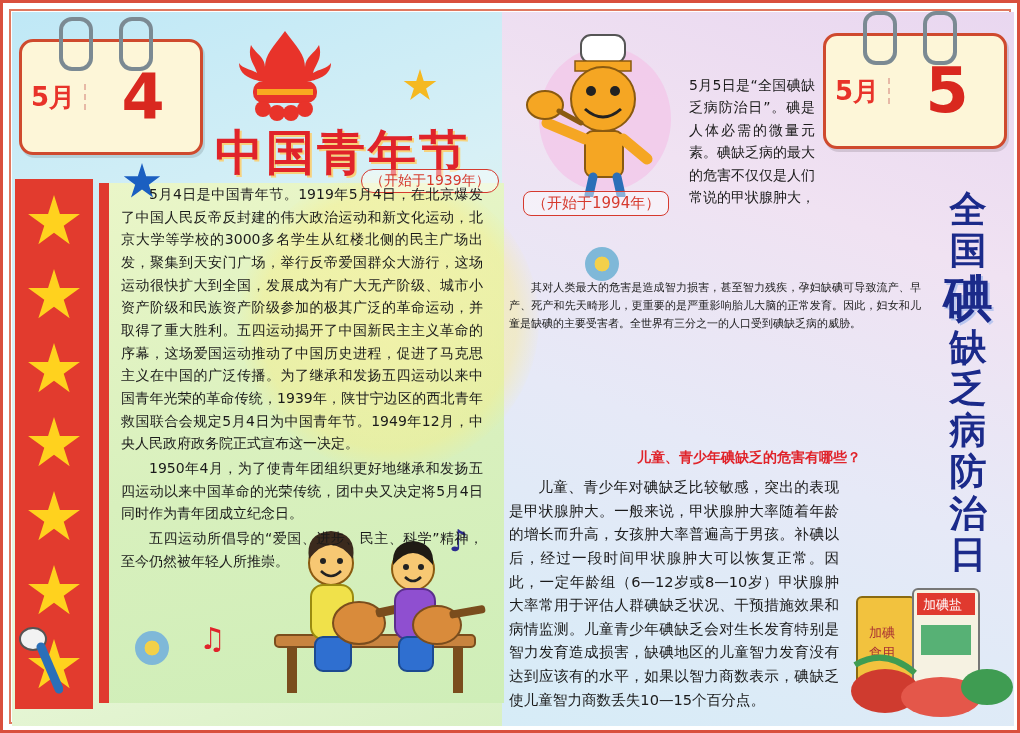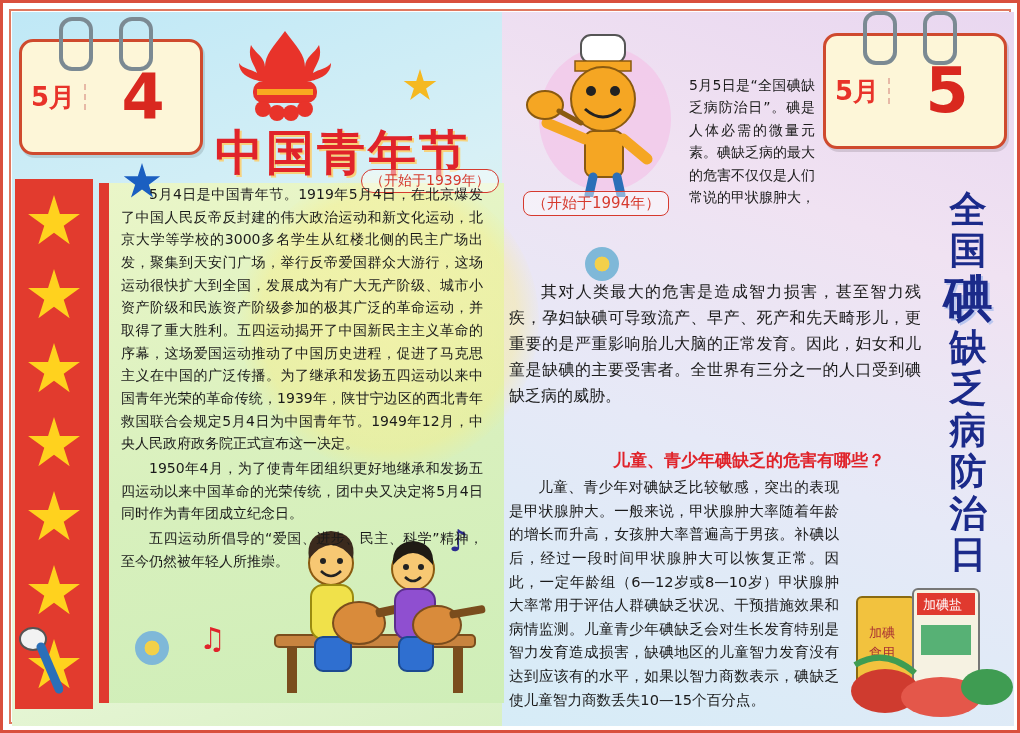--- a/index.html
+++ b/index.html
@@ -113,26 +113,26 @@
     font-size:14px;line-height:1.62;color:#1a1a1a;text-align:justify;
   }
   .article-left p{margin:0 0 2px 0;text-indent:2em;}
   .intro-right{
     position:absolute;left:686px;top:36px;width:126px;
     font-size:14px;line-height:1.6;color:#1a1a1a;text-align:justify;margin-top:35px;
   }
   .intro-right p{margin:0;text-indent:0;}
   .article-right{
     position:absolute;left:506px;top:276px;width:412px;
-    font-size:16px;line-height:1.62;color:#1a1a1a;text-align:justify;
+    font-size:11px;line-height:1.62;color:#1a1a1a;text-align:justify;
   }
   .article-right p{margin:0 0 2px 0;text-indent:2em;}
   .subhead{
     position:absolute;left:556px;top:446px;width:380px;
-    color:#e0232a;font-weight:bold;font-size:17px;text-align:center;
+    color:#e0232a;font-weight:bold;font-size:14px;text-align:center;
   }
   .article-right2{
     position:absolute;left:506px;top:472px;width:330px;
     font-size:14.6px;line-height:1.62;color:#1a1a1a;text-align:justify;
   }
   .article-right2 p{margin:0 0 17px 0;text-indent:2em;}
   
   .sun{
     position:absolute;left:236px;top:168px;width:300px;height:300px;
     border-radius:50%;

